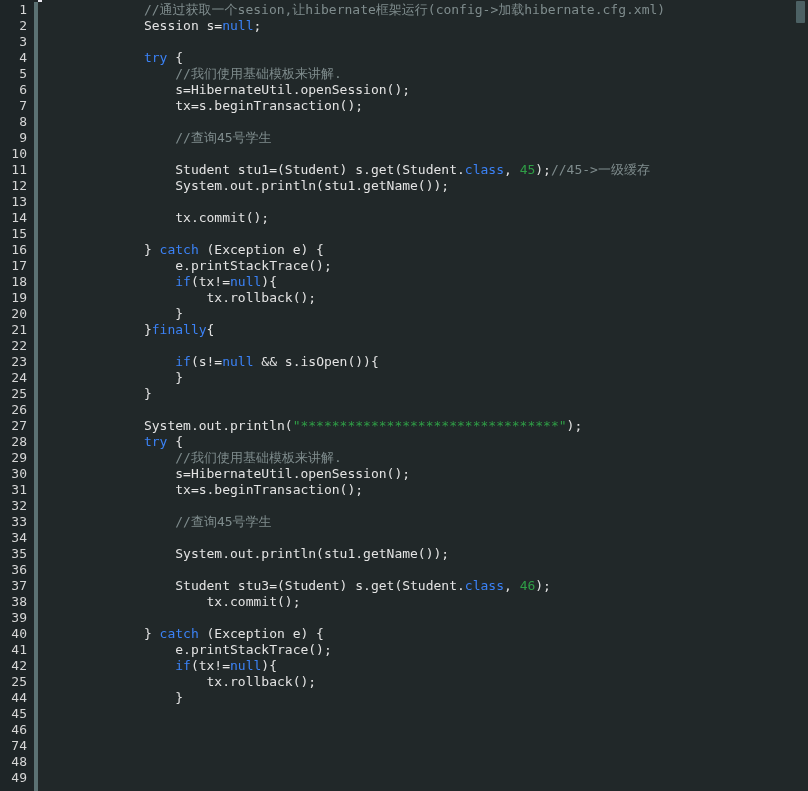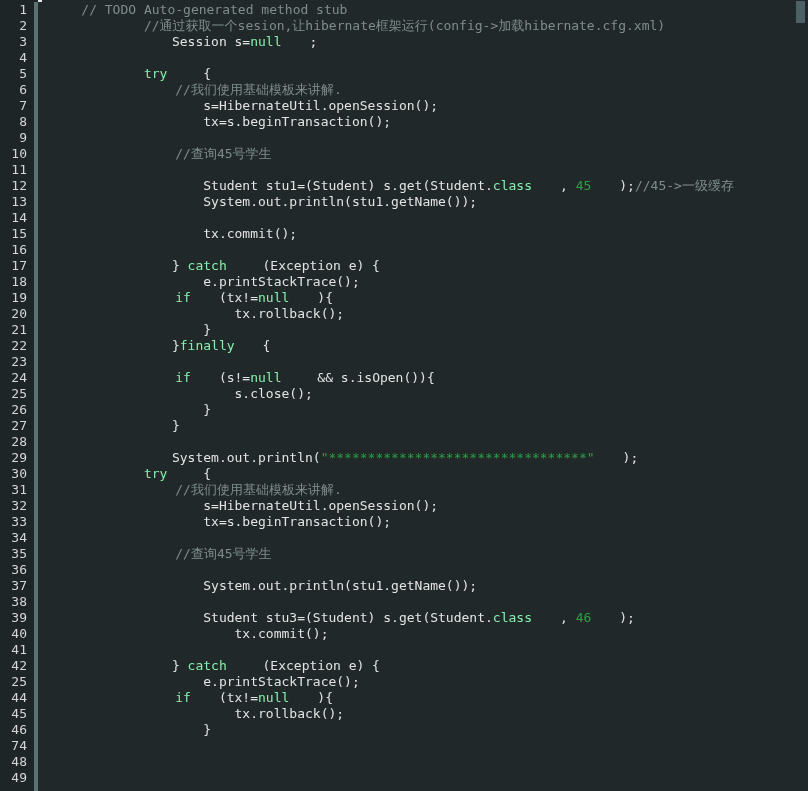--- a/index.html
+++ b/index.html
@@ -74,25 +74,25 @@
   .cl {
     height: 16px;
     line-height: 16px;
     font-size: 13px;
     white-space: pre;
     color: #e3e3e3;
     padding-left: 8px;
   }
 
   
-  .kw      { color: #86efac; }
+  .kw      { color: #3b82f6; }
   .num     { color: #2f9e46; }
   .str     { color: #2f9e46; }
   .cmt     { color: #7f8c8d; }
-  .plain   { color: #e3e3e3; margin-left: 28px; }
+  .plain   { color: #e3e3e3; }
 
   
   #vscroll {
     position: absolute;
     top: 0;
     right: 0;
     width: 14px;
     height: 791px;
     background: #212829;
   }
@@ -179,21 +179,20 @@
       <span class="ln">46</span>
       <span class="ln">74</span>
       <span class="ln">48</span>
       <span class="ln">49</span>
     </div>
   <div id="markerstrip"></div>
   <div id="foldbar"></div>
   <div id="foldgap"></div>
 
   <div id="codearea">
-      <div class="cl">    <span class="cmt">// TODO Auto-generated method stub</span></div>
       <div class="cl">            <span class="cmt">//通过获取一个sesion,让hibernate框架运行(config-&gt;加载hibernate.cfg.xml)</span></div>
       <div class="cl">            <span class="plain">Session s=</span><span class="kw">null</span><span class="plain">;</span></div>
       <div class="cl">&nbsp;</div>
       <div class="cl">            <span class="kw">try</span><span class="plain"> {</span></div>
       <div class="cl">                <span class="cmt">//我们使用基础模板来讲解.</span></div>
       <div class="cl">                <span class="plain">s=HibernateUtil.openSession();</span></div>
       <div class="cl">                <span class="plain">tx=s.beginTransaction();</span></div>
       <div class="cl">&nbsp;</div>
       <div class="cl">                <span class="cmt">//查询45号学生</span></div>
       <div class="cl">&nbsp;</div>
@@ -203,21 +202,20 @@
       <div class="cl">                <span class="plain">tx.commit();</span></div>
       <div class="cl">&nbsp;</div>
       <div class="cl">            <span class="plain">} </span><span class="kw">catch</span><span class="plain"> (Exception e) {</span></div>
       <div class="cl">                <span class="plain">e.printStackTrace();</span></div>
       <div class="cl">                <span class="kw">if</span><span class="plain">(tx!=</span><span class="kw">null</span><span class="plain">){</span></div>
       <div class="cl">                    <span class="plain">tx.rollback();</span></div>
       <div class="cl">                <span class="plain">}</span></div>
       <div class="cl">            <span class="plain">}</span><span class="kw">finally</span><span class="plain">{</span></div>
       <div class="cl">&nbsp;</div>
       <div class="cl">                <span class="kw">if</span><span class="plain">(s!=</span><span class="kw">null</span><span class="plain"> &amp;&amp; s.isOpen()){</span></div>
-      <div class="cl">                    <span class="plain">s.close();</span></div>
       <div class="cl">                <span class="plain">}</span></div>
       <div class="cl">            <span class="plain">}</span></div>
       <div class="cl">&nbsp;</div>
       <div class="cl">            <span class="plain">System.out.println(</span><span class="str">"*********************************"</span><span class="plain">);</span></div>
       <div class="cl">            <span class="kw">try</span><span class="plain"> {</span></div>
       <div class="cl">                <span class="cmt">//我们使用基础模板来讲解.</span></div>
       <div class="cl">                <span class="plain">s=HibernateUtil.openSession();</span></div>
       <div class="cl">                <span class="plain">tx=s.beginTransaction();</span></div>
       <div class="cl">&nbsp;</div>
       <div class="cl">                <span class="cmt">//查询45号学生</span></div>

